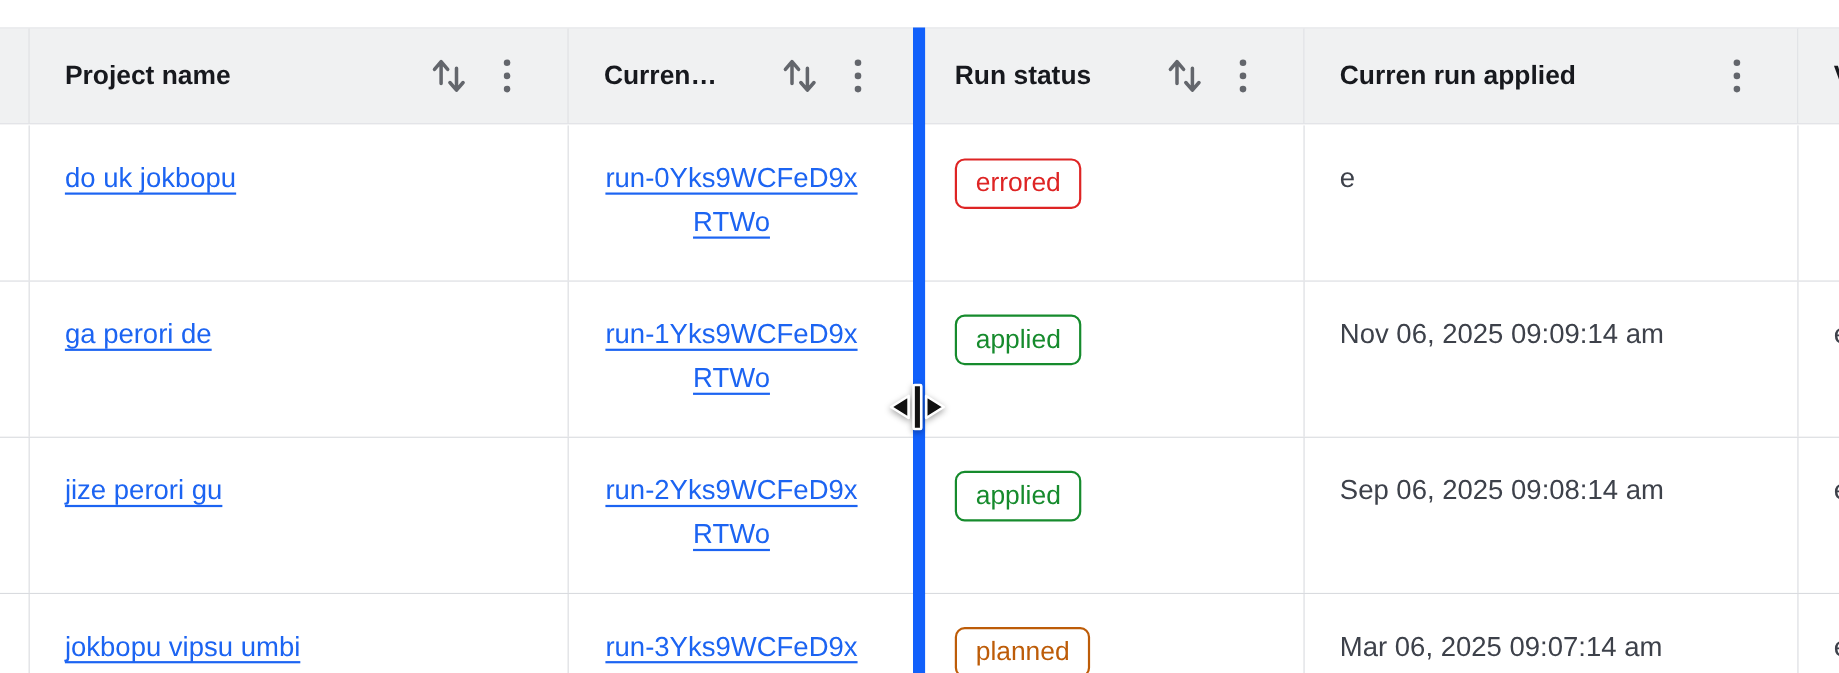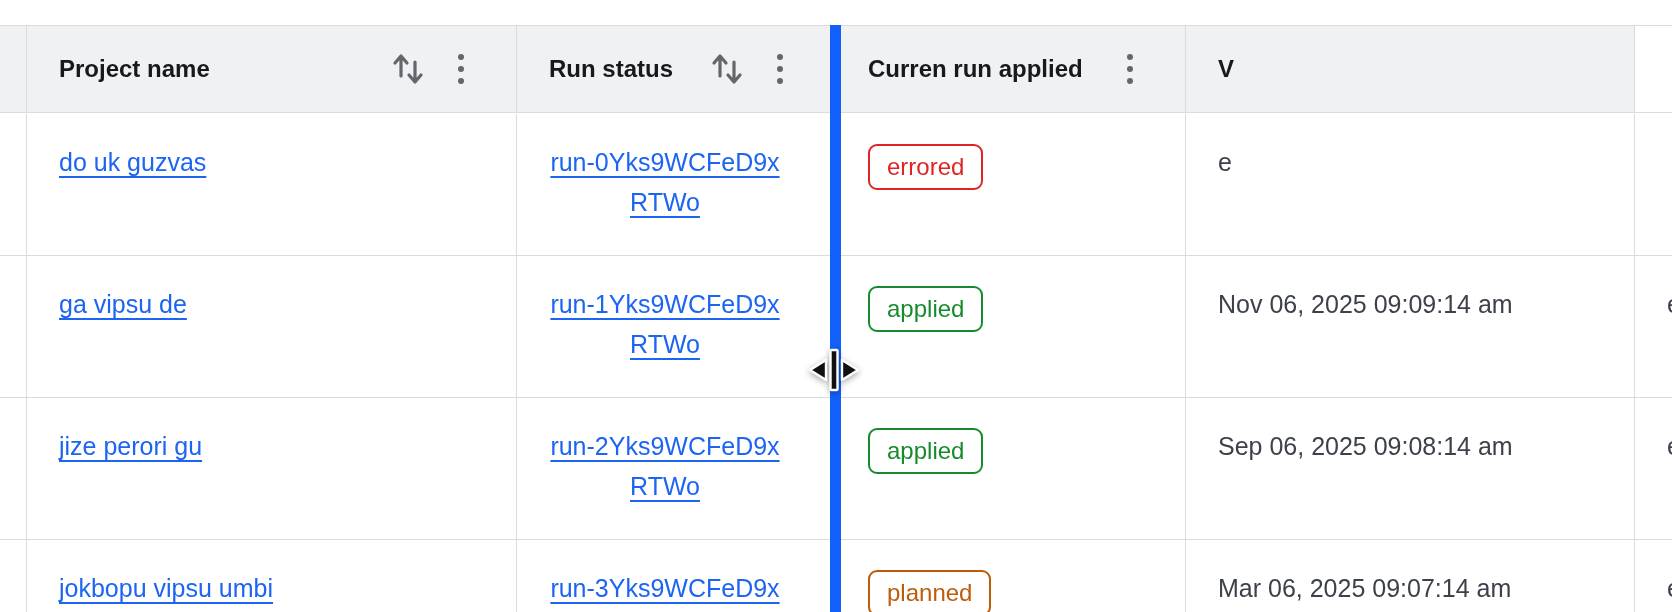--- a/index.html
+++ b/index.html
@@ -68,74 +68,88 @@
             <path d="M25 12 V31 M19 25 L25 32 L31 25"></path>
         </svg>
         <span class="kebab">
             <i></i>
             <i></i>
             <i></i>
           </span>
       </span>
     </div>
 
-
-    <div class="hcell">
-      <span class="label">Run status</span>
+    <div class="hcell">
+      <span class="label">Curren…</span>
       <span class="hicons">
         <svg class="sort-svg" viewBox="0 0 36 38">
           <path d="M11 26 V7 M5 13 L11 6 L17 13"></path>
             <path d="M25 12 V31 M19 25 L25 32 L31 25"></path>
         </svg>
         <span class="kebab">
             <i></i>
             <i></i>
             <i></i>
           </span>
       </span>
     </div>
 
     <div class="hcell">
+      <span class="label">Run status</span>
+      <span class="hicons">
+        <svg class="sort-svg" viewBox="0 0 36 38">
+          <path d="M11 26 V7 M5 13 L11 6 L17 13"></path>
+            <path d="M25 12 V31 M19 25 L25 32 L31 25"></path>
+        </svg>
+        <span class="kebab">
+            <i></i>
+            <i></i>
+            <i></i>
+          </span>
+      </span>
+    </div>
+
+    <div class="hcell">
       <span class="label">Curren run applied</span>
       <span class="hicons">
         <span class="kebab">
             <i></i>
             <i></i>
             <i></i>
           </span>
       </span>
     </div>
 
     <div class="hcell">
       <span class="label">V</span>
     </div>
   </div>
 
   <div class="tbody">
 
     <div class="grid row">
       <div class="cell" style="padding:0"></div>
       <div class="cell">
-        <a class="tlink">do uk guzvas</a>
+        <a class="tlink">do uk jokbopu</a>
       </div>
       <div class="cell">
         <a class="tlink runwrap">run-0Yks9WCFeD9xRTWo</a>
       </div>
       <div class="cell">
         <span class="badge errored">errored</span>
       </div>
       <div class="cell">
         <span>e</span>
       </div>
     </div>
 
     <div class="grid row">
       <div class="cell" style="padding:0"></div>
       <div class="cell">
-        <a class="tlink">ga vipsu de</a>
+        <a class="tlink">ga perori de</a>
       </div>
       <div class="cell">
         <a class="tlink runwrap">run-1Yks9WCFeD9xRTWo</a>
       </div>
       <div class="cell">
         <span class="badge applied">applied</span>
       </div>
       <div class="cell">
         <span>Nov 06, 2025 09:09:14 am</span>
       </div>

